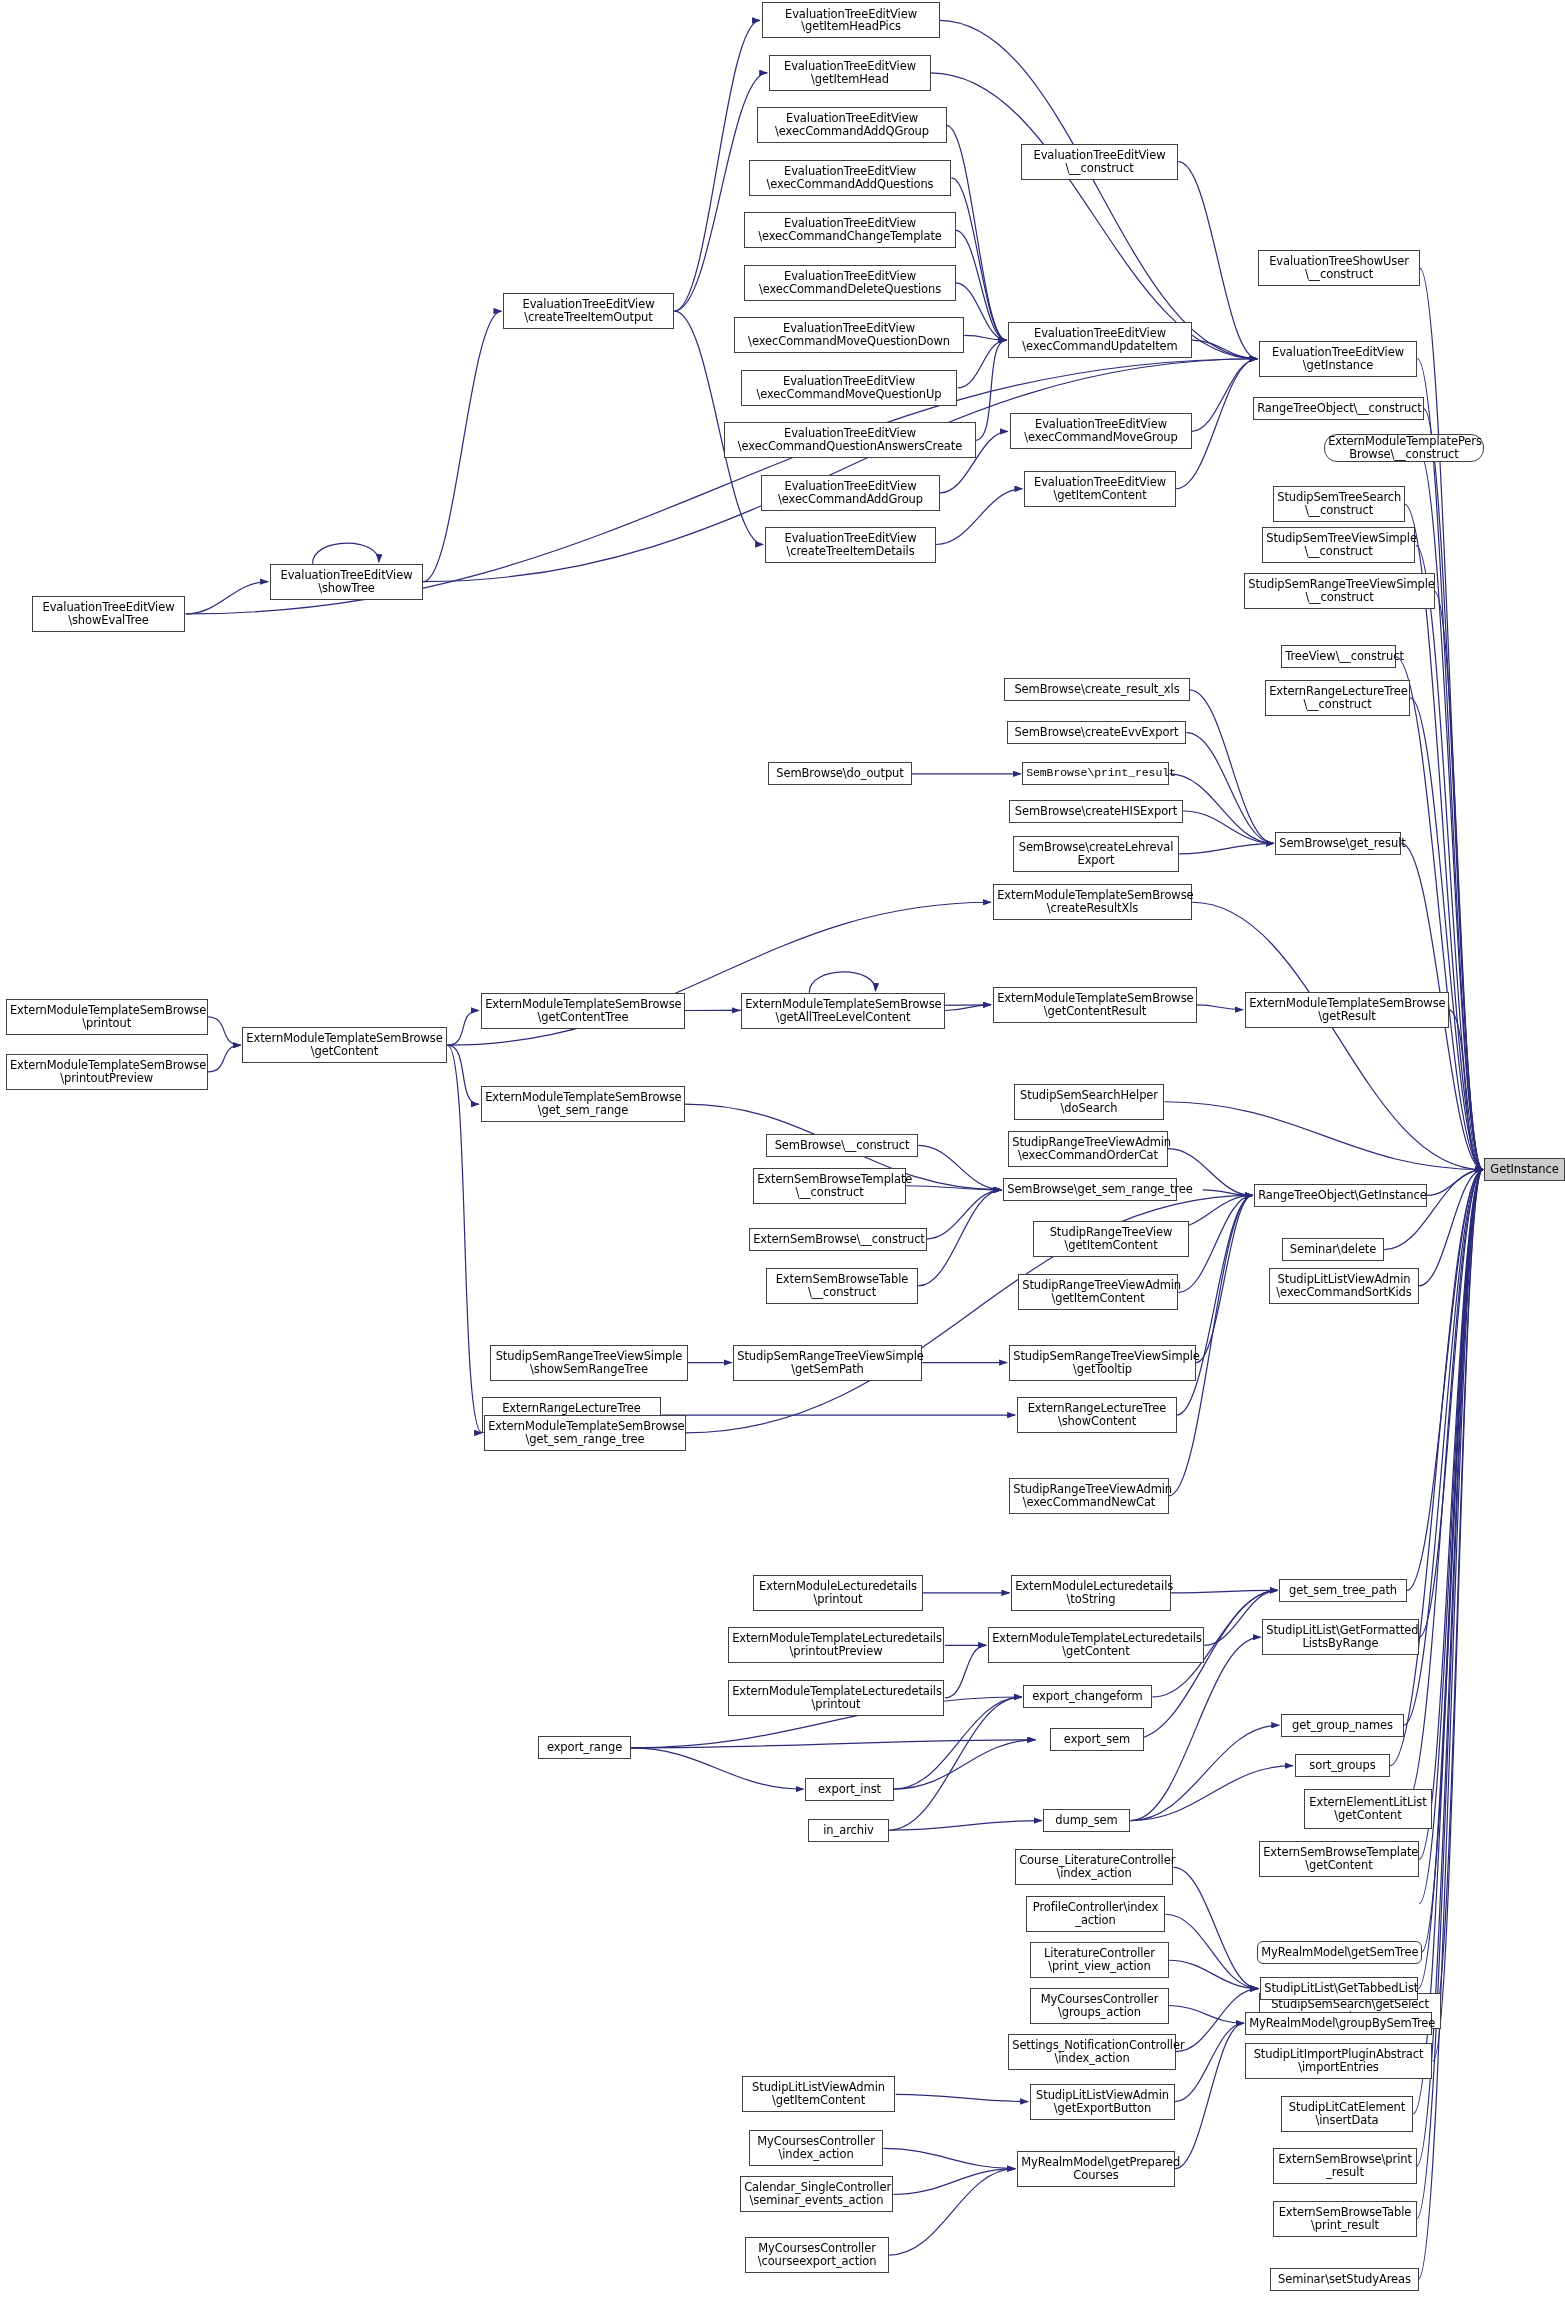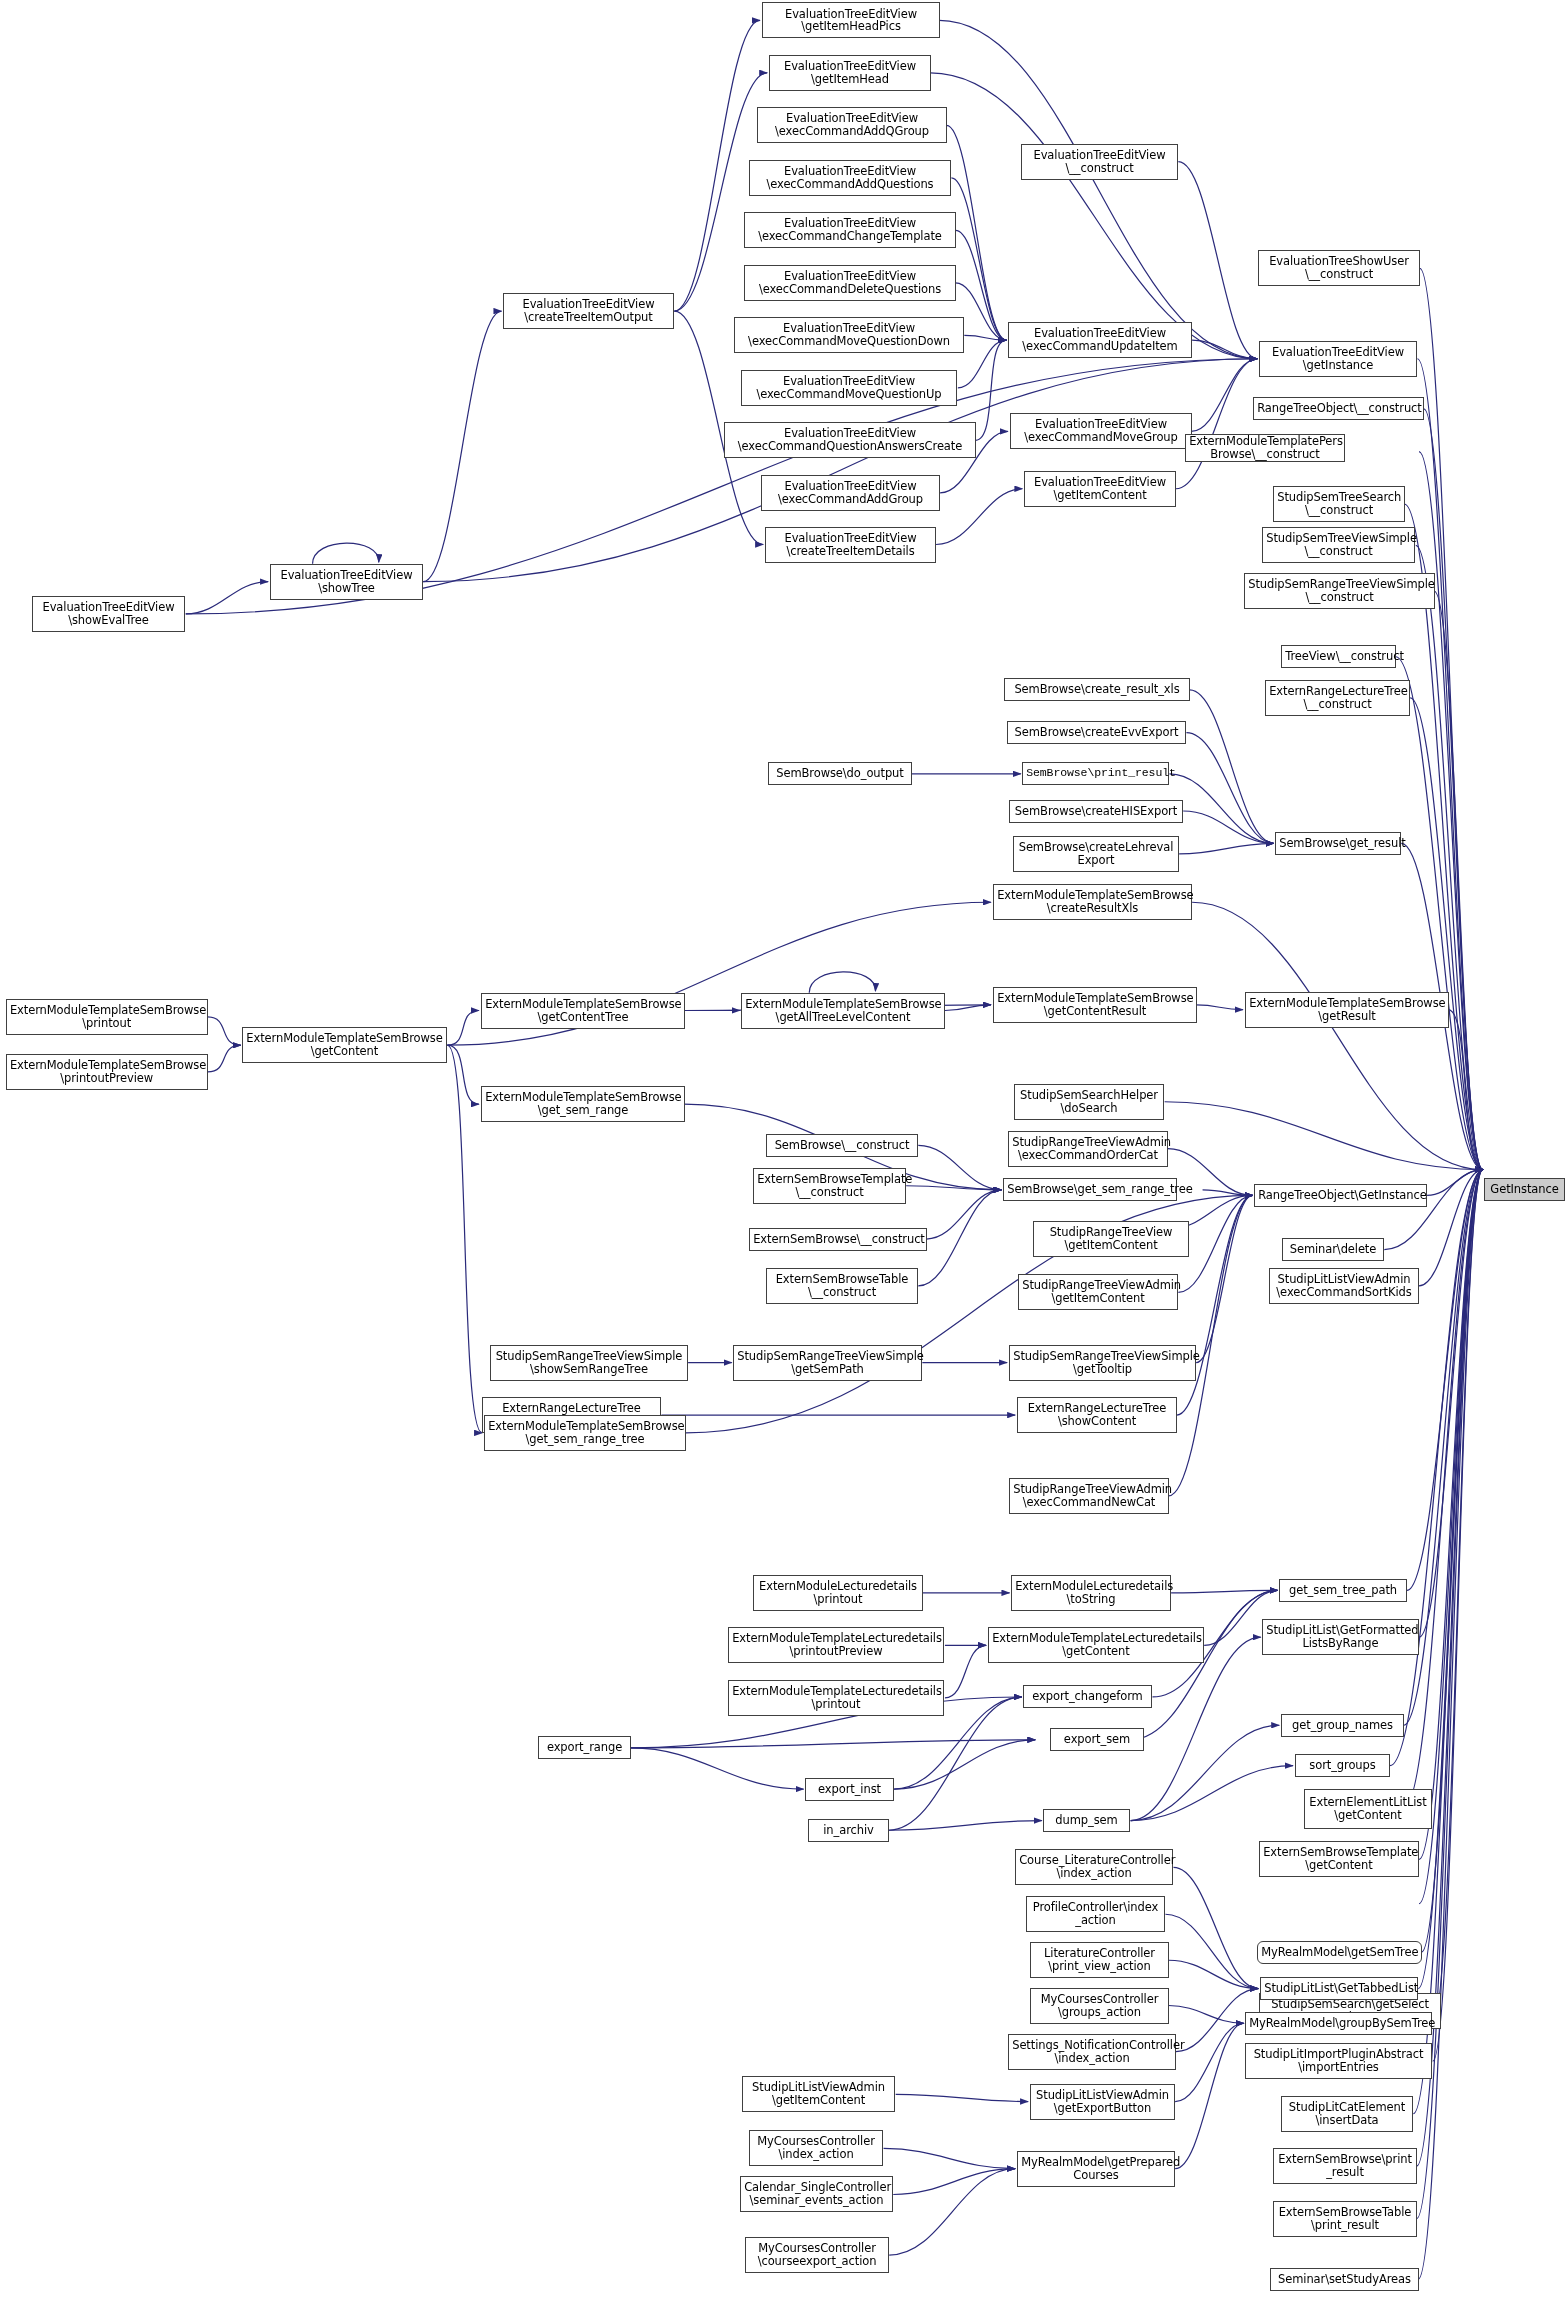--- a/index.html
+++ b/index.html
@@ -31,21 +31,20 @@
     align-items:center;
     justify-content:center;
     padding:0.8px 3.2px;
     white-space:pre-line;
     letter-spacing:-0.1px;
     z-index:3;
   }
   .node.highlight{
     background:#cccccc;
     border-color:#404040;
-    margin-top:20px;
   }
   .node span{display:block;width:100%;}
 </style>
 </head>
 <body>
 
 <div id="canvas">
   <svg id="edges" xmlns="http://www.w3.org/2000/svg" viewBox="0 0 1939 2871" width="1566" height="2319">
     <defs>
       <marker id="arrow" markerWidth="11" markerHeight="8" refX="10" refY="4" orient="auto" markerUnits="userSpaceOnUse">
@@ -205,21 +204,21 @@
 \execCommandUpdateItem</span></div>
       <div class="node" style="left: 1010px; top: 413px; width: 182px; height: 36px;"><span>EvaluationTreeEditView
 \execCommandMoveGroup</span></div>
       <div class="node" style="left: 1024px; top: 471px; width: 152px; height: 36px;"><span>EvaluationTreeEditView
 \getItemContent</span></div>
       <div class="node" style="left: 1258px; top: 250px; width: 162px; height: 36px;"><span>EvaluationTreeShowUser
 \__construct</span></div>
       <div class="node" style="left: 1259px; top: 341px; width: 158px; height: 36px;"><span>EvaluationTreeEditView
 \getInstance</span></div>
       <div class="node" style="left: 1253px; top: 397px; width: 171px; height: 22.6px;"><span>RangeTreeObject\__construct</span></div>
-      <div class="node" style="left: 1185px; top: 434px; width: 160px; height: 28px;"><span>ExternModuleTemplatePers
+      <div class="node" style="left: 1324px; top: 434px; width: 160px; height: 28px; border-radius: 13px;"><span>ExternModuleTemplatePers
 Browse\__construct</span></div>
       <div class="node" style="left: 1273px; top: 486px; width: 132px; height: 36px;"><span>StudipSemTreeSearch
 \__construct</span></div>
       <div class="node" style="left: 1262px; top: 527px; width: 153px; height: 36px;"><span>StudipSemTreeViewSimple
 \__construct</span></div>
       <div class="node" style="left: 1244px; top: 573px; width: 191px; height: 36px;"><span>StudipSemRangeTreeViewSimple
 \__construct</span></div>
       <div class="node" style="left: 1281px; top: 645px; width: 115px; height: 22.6px;"><span>TreeView\__construct</span></div>
       <div class="node" style="left: 1265px; top: 680px; width: 145px; height: 36px;"><span>ExternRangeLectureTree
 \__construct</span></div>

